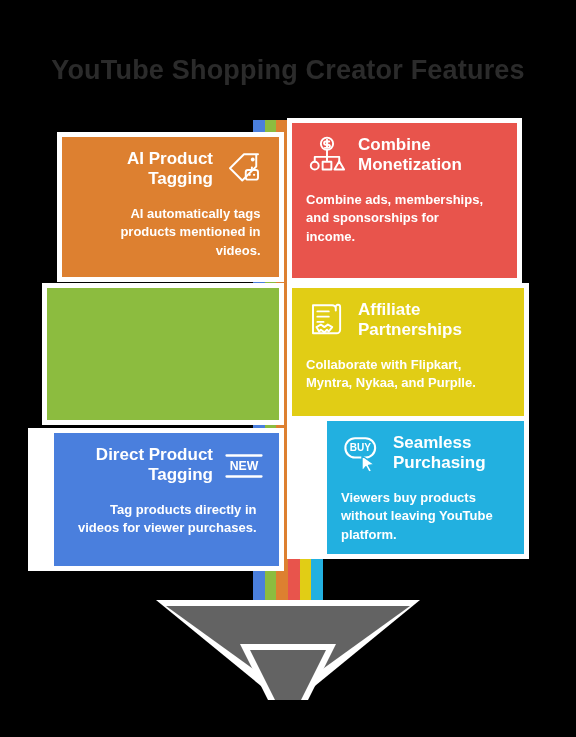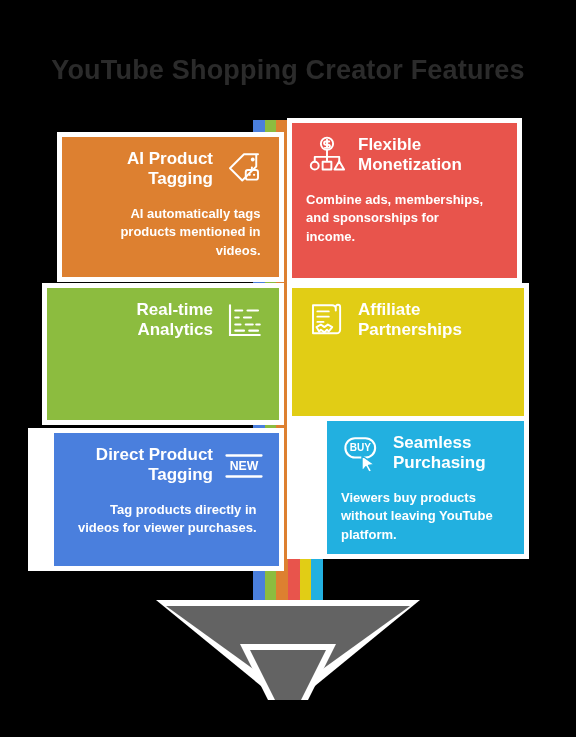--- a/index.html
+++ b/index.html
@@ -148,55 +148,44 @@
         <div class="icon">
           <svg viewBox="0 0 48 48" fill="none" stroke="#fff" stroke-width="2.2" stroke-linecap="round" stroke-linejoin="round">
             <circle cx="24" cy="10" r="7"></circle>
             <path d="M24 5.5 v9 M26.5 7.5 h-4 a1.8 1.8 0 0 0 0 3.6 h3 a1.8 1.8 0 0 1 0 3.6 h-4"></path>
             <path d="M24 17 v8 M10 25 h28 M10 25 v5 M24 25 v5 M38 25 v5"></path>
             <circle cx="10" cy="35" r="4.5"></circle>
             <rect x="19" y="30.5" width="10" height="9"></rect>
             <path d="M38 30 l5.5 9.5 h-11 Z"></path>
           </svg>
         </div>
-        <div class="head-title">Flexible Monetization</div>
+        <div class="head-title">Combine Monetization</div>
       </div>
       <div class="desc">Combine ads, memberships, and sponsorships for income.</div>
     </div>
   </div>
 
   <div class="card left" id="card-analytics">
     <div class="card-inner" style="background:#8cbc3f">
-      <div class="head">
-        <div class="head-title">Real-time Analytics</div>
-        <div class="icon">
-          <svg viewBox="0 0 48 48" fill="none" stroke="#fff" stroke-width="2.4" stroke-linecap="round">
-            <path d="M8 6 V40 H42"></path>
-            <path d="M14 12 H22 M28 12 H40"></path>
-            <path d="M14 20 H18 M24 20 H32"></path>
-            <path d="M14 28 H20 M26 28 H34 M38 28 H42"></path>
-            <path d="M14 35 H24 M30 35 H40"></path>
-          </svg>
-        </div>
-      </div>
     </div>
   </div>
 
   <div class="card right" id="card-affiliate">
     <div class="card-inner" style="background:#e1cd15">
       <div class="head">
         <div class="icon">
           <svg viewBox="0 0 48 48" fill="none" stroke="#fff" stroke-width="2.2" stroke-linecap="round" stroke-linejoin="round">
             <path d="M8 6 H30 a4 4 0 0 1 4 4 V12 H34 V8 a2.5 2.5 0 0 1 5 0 V34 a4 4 0 0 1 -4 4 H8 Z"></path>
             <path d="M13 13 H26 M13 19 H26 M13 25 H20"></path>
             <path d="M12 31 l5 -3 4 3 4 -3 5 3 -4 5 -2 -2 -3 3 -4 -3 -2 2 Z"></path>
           </svg>
         </div>
         <div class="head-title">Affiliate Partnerships</div>
       </div>
+      <div class="desc">Collaborate with Flipkart, Myntra, Nykaa, and Purplle.</div>
     </div>
   </div>
 
   <div class="card left" id="card-direct">
     <div class="card-inner" style="background:#4a7fdd">
       <div class="head">
         <div class="head-title">Direct Product Tagging</div>
         <div class="icon">
           <svg viewBox="0 0 48 48" fill="none">
             <path d="M4 12 H44 M4 36 H44" stroke="#fff" stroke-width="2.6" stroke-linecap="round"></path>

